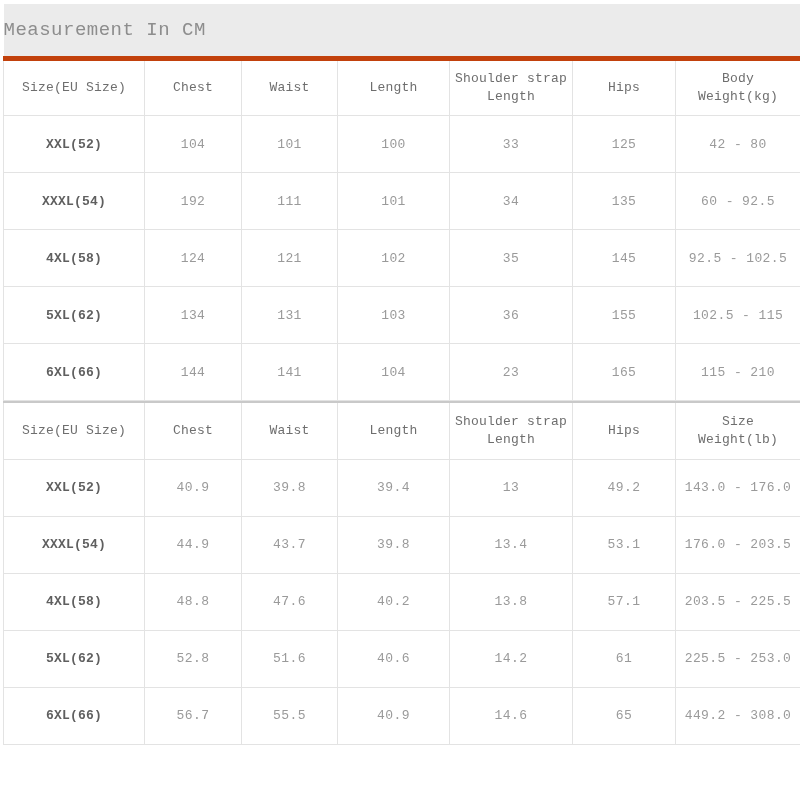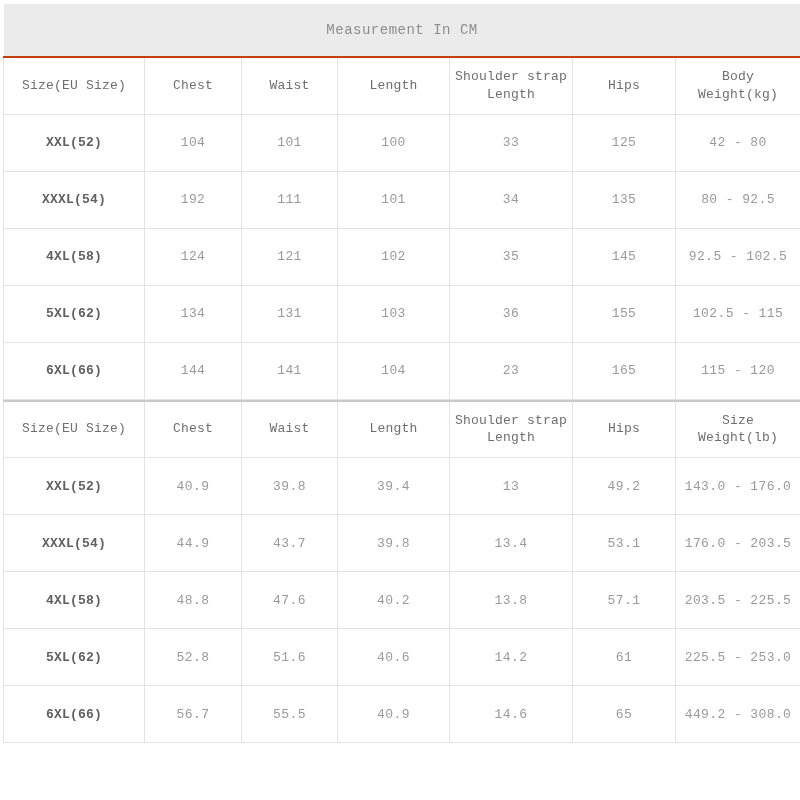--- a/index.html
+++ b/index.html
@@ -24,27 +24,27 @@
     width: 797px;
     border-collapse: collapse;
     table-layout: fixed;
   }
   .size-table + .size-table {
     border-top: 2px solid #c9c9c9;
   }
   .title-band td {
     background: #ebebeb;
     height: 52px;
-    text-align: center;
+    text-align: left;
     vertical-align: middle;
     color: #8d8d8d;
-    font-size: 14px;
+    font-size: 19px;
     letter-spacing: 0.5px;
     border: none;
-    border-bottom: 2px solid #c2410c;
+    border-bottom: 5px solid #c2410c;
     padding: 0;
   }
   .size-table th,
   .size-table td.cell {
     border: 1px solid #e3e3e3;
     height: 57px;
     text-align: center;
     vertical-align: middle;
     padding: 0 3px;
     box-sizing: border-box;
@@ -112,21 +112,21 @@
         <td class="cell">125</td>
         <td class="cell">42 - 80</td>
       </tr>
       <tr>
         <td class="cell size-col">XXXL(54)</td>
         <td class="cell">192</td>
         <td class="cell">111</td>
         <td class="cell">101</td>
         <td class="cell">34</td>
         <td class="cell">135</td>
-        <td class="cell">80 - 92.5</td>
+        <td class="cell">60 - 92.5</td>
       </tr>
       <tr>
         <td class="cell size-col">4XL(58)</td>
         <td class="cell">124</td>
         <td class="cell">121</td>
         <td class="cell">102</td>
         <td class="cell">35</td>
         <td class="cell">145</td>
         <td class="cell">92.5 - 102.5</td>
       </tr>
@@ -139,21 +139,21 @@
         <td class="cell">155</td>
         <td class="cell">102.5 - 115</td>
       </tr>
       <tr>
         <td class="cell size-col">6XL(66)</td>
         <td class="cell">144</td>
         <td class="cell">141</td>
         <td class="cell">104</td>
         <td class="cell">23</td>
         <td class="cell">165</td>
-        <td class="cell">115 - 120</td>
+        <td class="cell">115 - 210</td>
       </tr>
     </tbody>
   </table>
 
   <table class="size-table">
     <colgroup>
       <col class="c0">
         <col class="c1">
         <col class="c2">
         <col class="c3">

